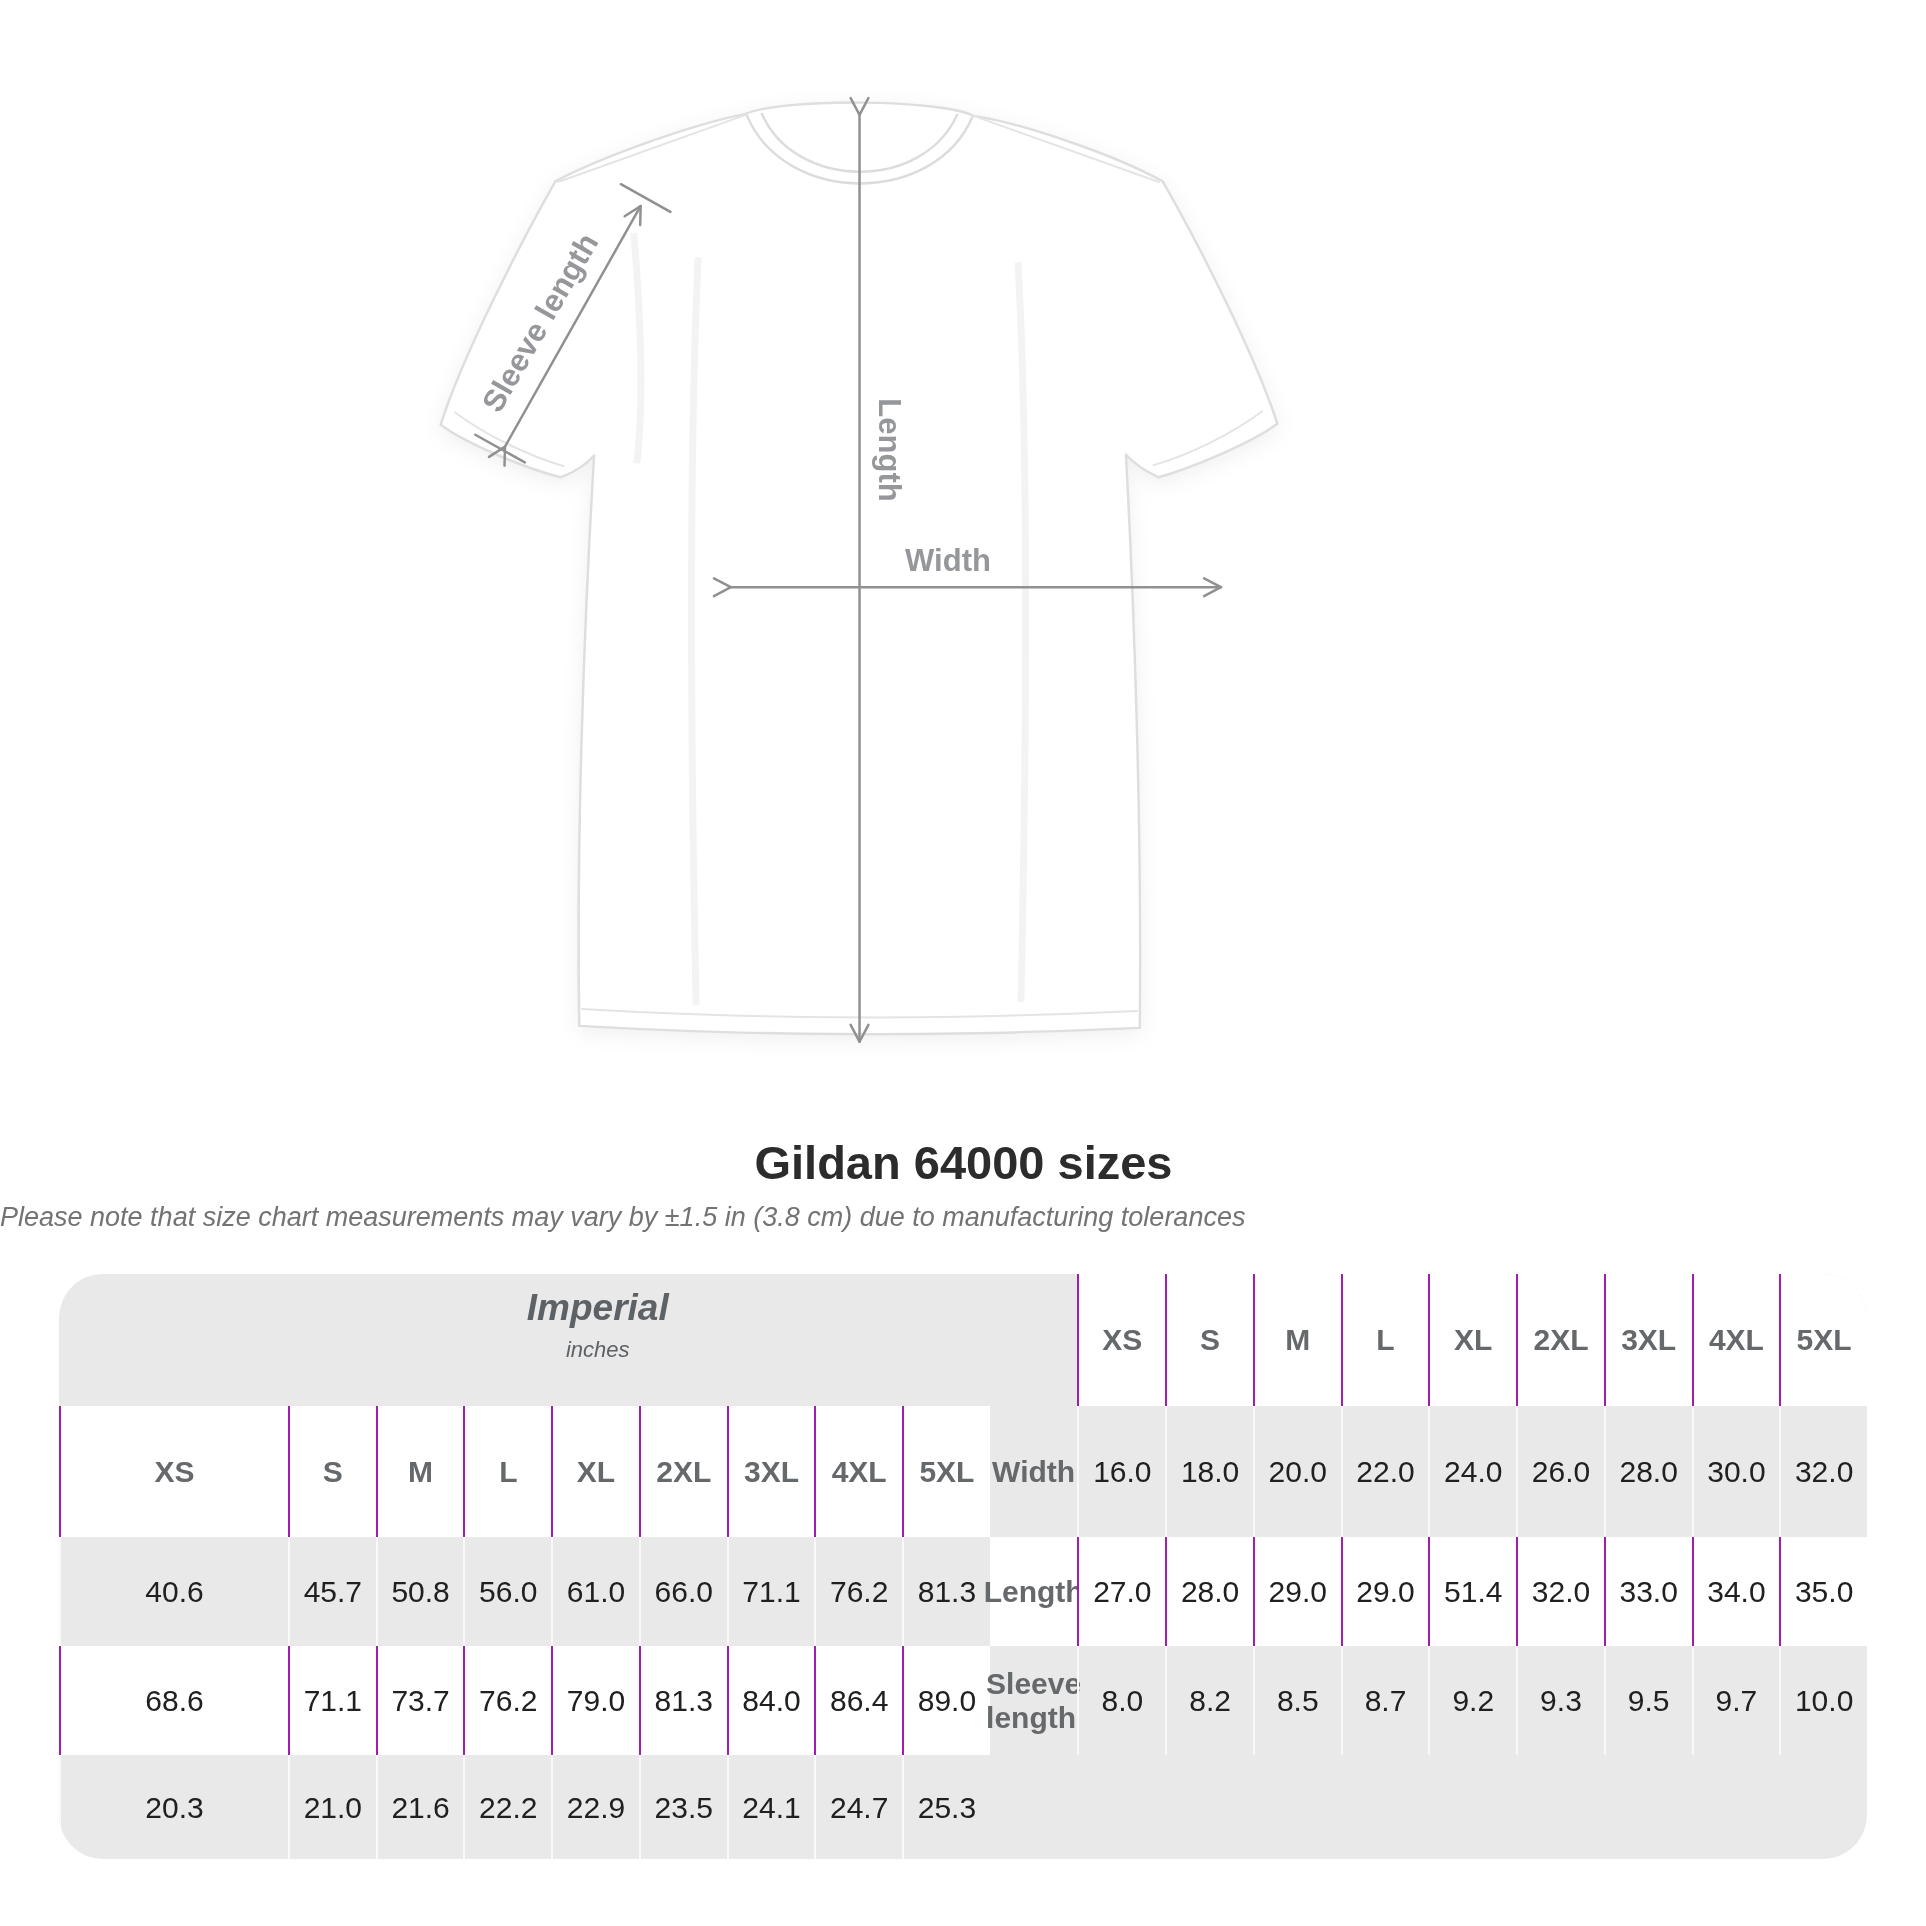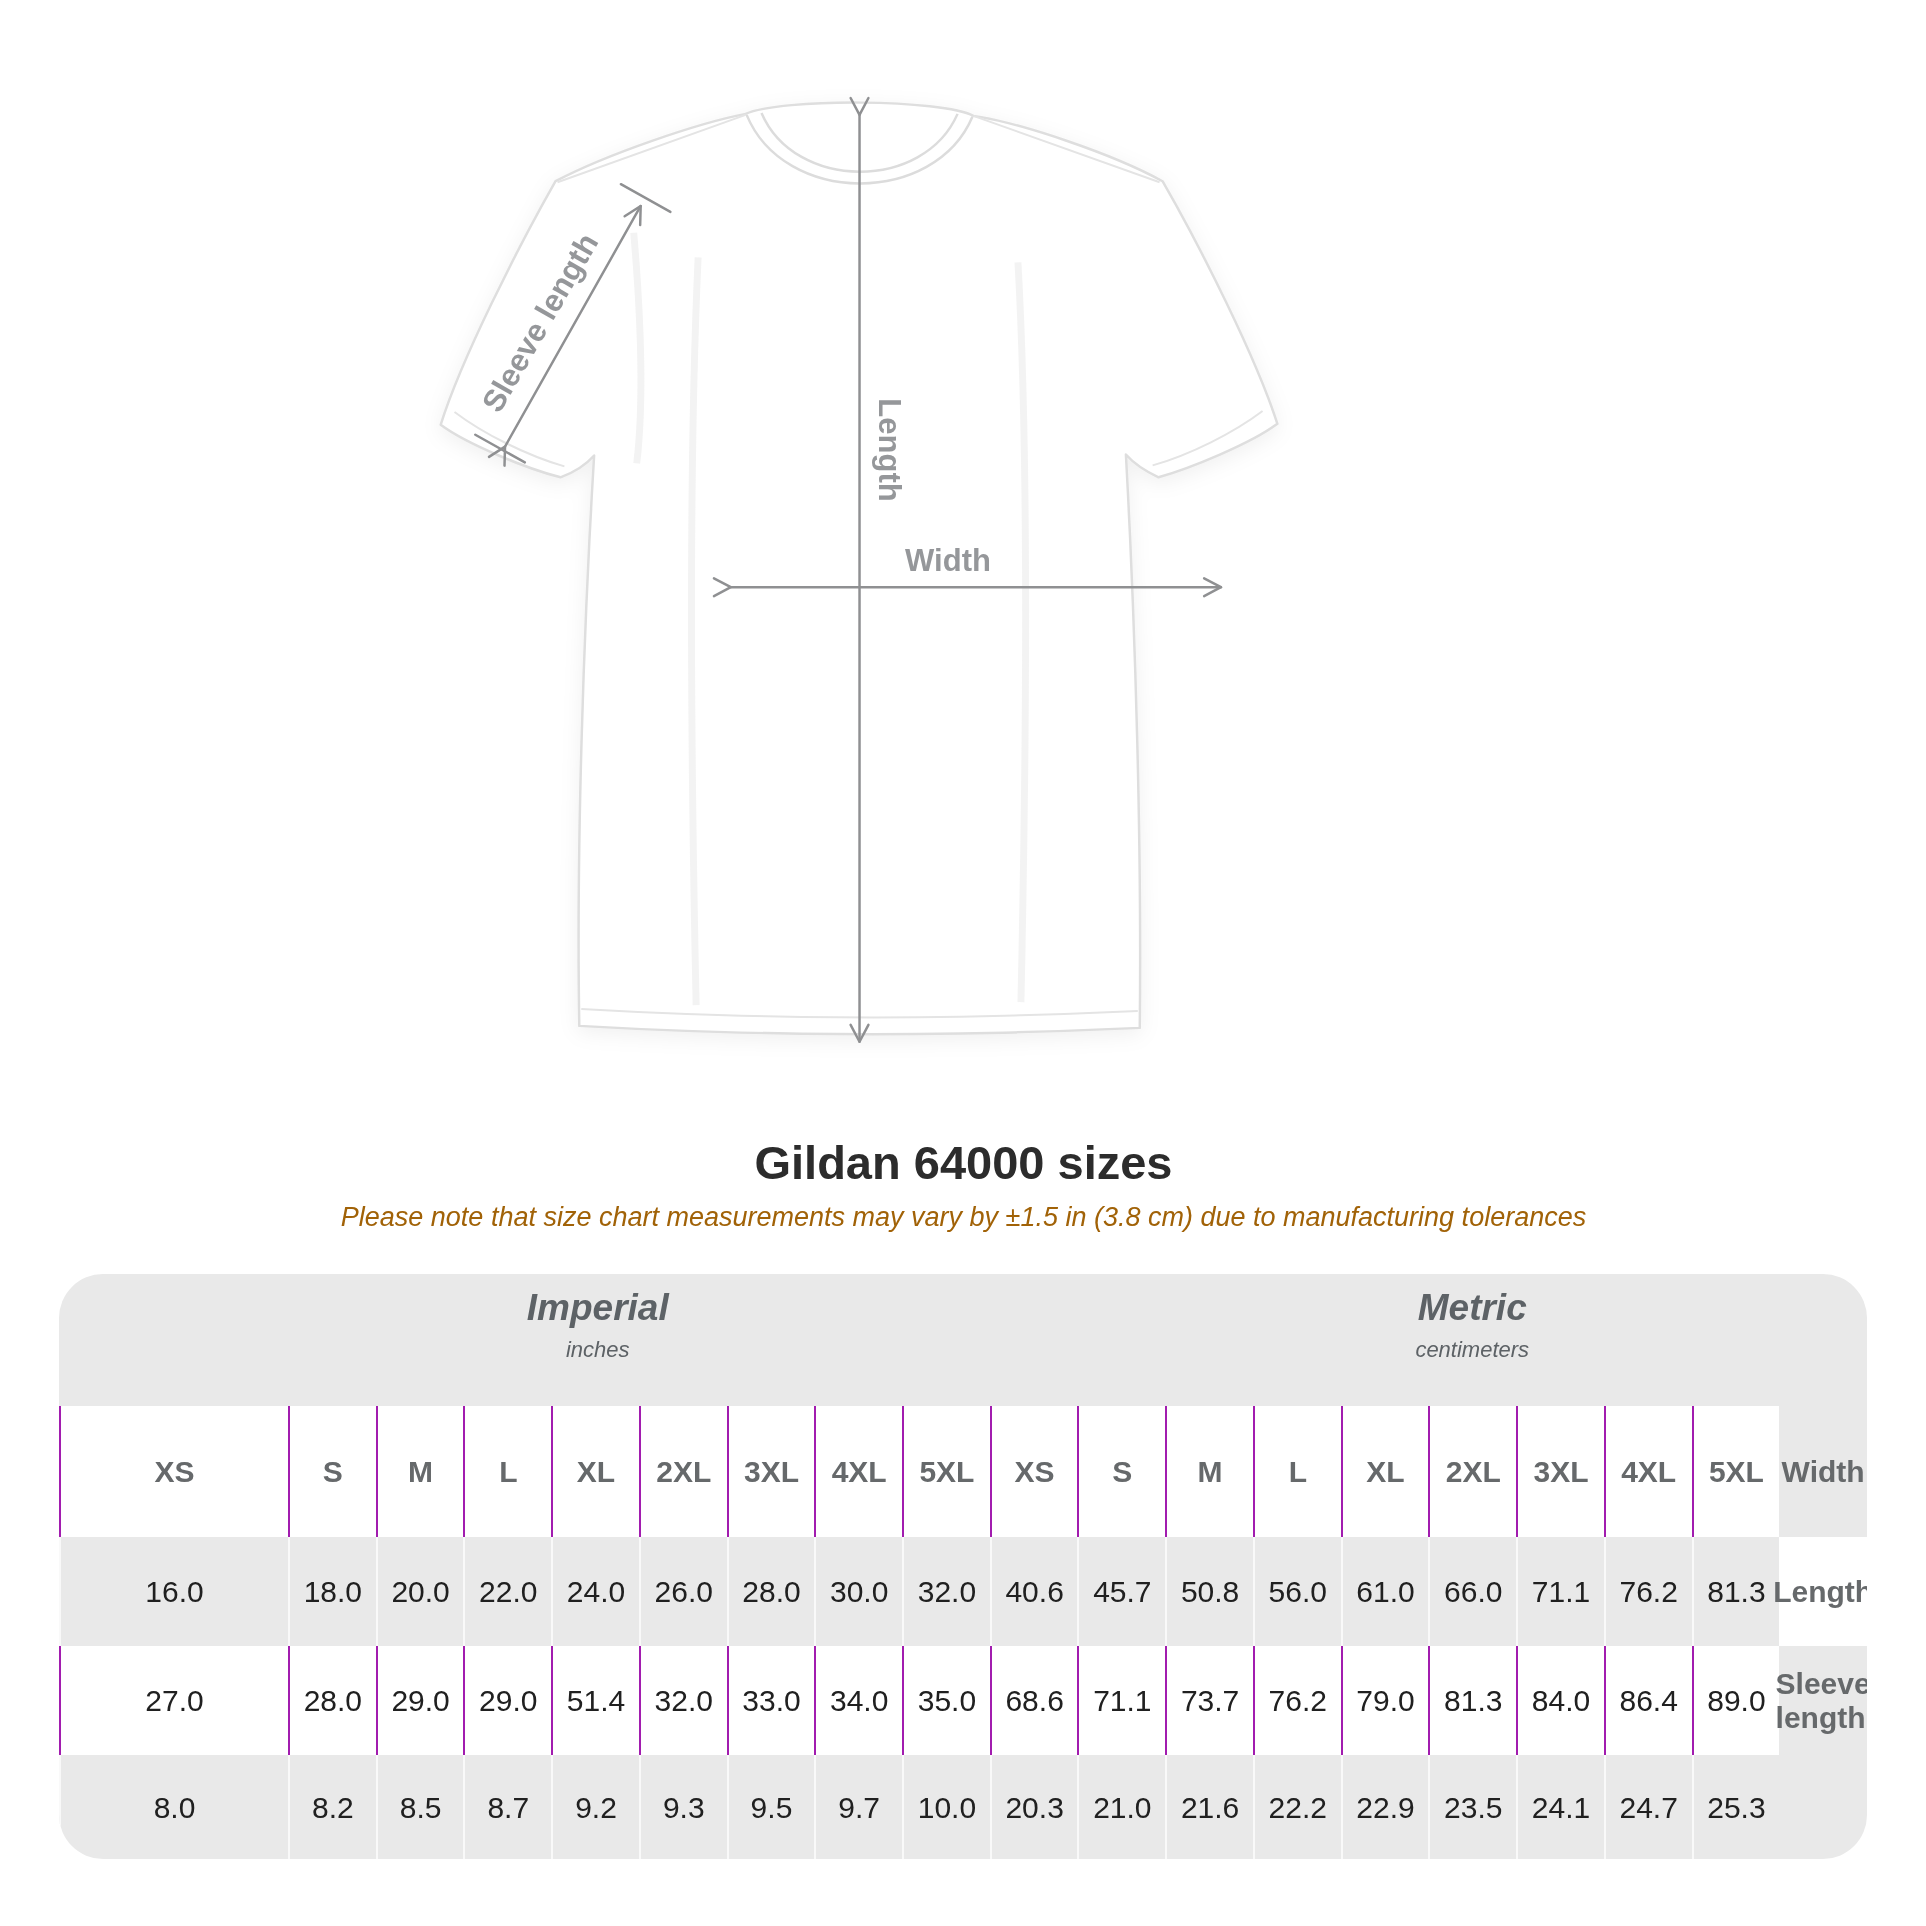--- a/index.html
+++ b/index.html
@@ -6,22 +6,22 @@
   .stage{position:relative;width:1927px;height:1927px;background:#ffffff;overflow:hidden;
          font-family:"Liberation Sans","DejaVu Sans",sans-serif;}
   svg.canvas{position:absolute;left:0;top:0;width:1927px;height:1927px;}
   .shirt-group{filter:drop-shadow(0px 5px 10px rgba(0,0,0,0.06));}
   .dim-label{position:absolute;font-weight:bold;font-size:31px;color:#95979a;text-align:center;}
   .lbl-sleeve{left:412px;top:305px;width:257px;transform:rotate(-60deg);}
   .lbl-length{left:819px;top:432px;width:139px;transform:rotate(90deg);}
   .lbl-width{left:869px;top:543px;width:158px;}
   .page-title{position:absolute;left:0;top:1135px;width:100%;text-align:center;
               font-size:47px;font-weight:bold;color:#2c2c2c;}
-  .page-subtitle{position:absolute;left:0;top:1202px;width:100%;text-align:center;
-                 font-size:27px;font-style:italic;color:#a16207;}
+  .page-subtitle{position:absolute;left:0;top:1202px;width:100%;
+                 font-size:27px;font-style:italic;color:#737373;}
   .table-card{position:absolute;left:59px;top:1274px;width:1808px;height:585px;
               background:#e9e9e9;border-radius:44px;overflow:hidden;}
   .grid{display:grid;width:100%;height:100%;
         grid-template-columns:229px repeat(18,1fr);
         grid-template-rows:132px 131px 109px 109px 105px;}
   .cell{display:flex;align-items:center;justify-content:center;min-width:0;}
   .group{flex-direction:column;justify-content:flex-start;padding-top:12px;}
   .group-imperial{grid-column:1 / span 10;padding-left:59px;}
   .group-metric{grid-column:11 / span 9;}
   .group-label{font-size:37px;font-style:italic;font-weight:bold;color:#5d6266;line-height:1.2;}
@@ -101,24 +101,20 @@
   <div class="page-title">Gildan 64000 sizes</div>
   <div class="page-subtitle">Please note that size chart measurements may vary by ±1.5 in (3.8 cm) due to manufacturing tolerances</div>
 
   <div class="table-card">
     <div class="grid">
 
       <div class="cell group group-imperial">
         <div class="group-label">Imperial</div>
         <div class="group-sub">inches</div>
       </div>
-      <div class="cell group group-metric">
-        <div class="group-label">Metric</div>
-        <div class="group-sub">centimeters</div>
-      </div>
 
       <div class="cell row-white sep-w head">XS</div>
       <div class="cell row-white sep-w head">S</div>
       <div class="cell row-white sep-w head">M</div>
       <div class="cell row-white sep-w head">L</div>
       <div class="cell row-white sep-w head">XL</div>
       <div class="cell row-white sep-w head">2XL</div>
       <div class="cell row-white sep-w head">3XL</div>
       <div class="cell row-white sep-w head">4XL</div>
       <div class="cell row-white sep-w head">5XL</div>

